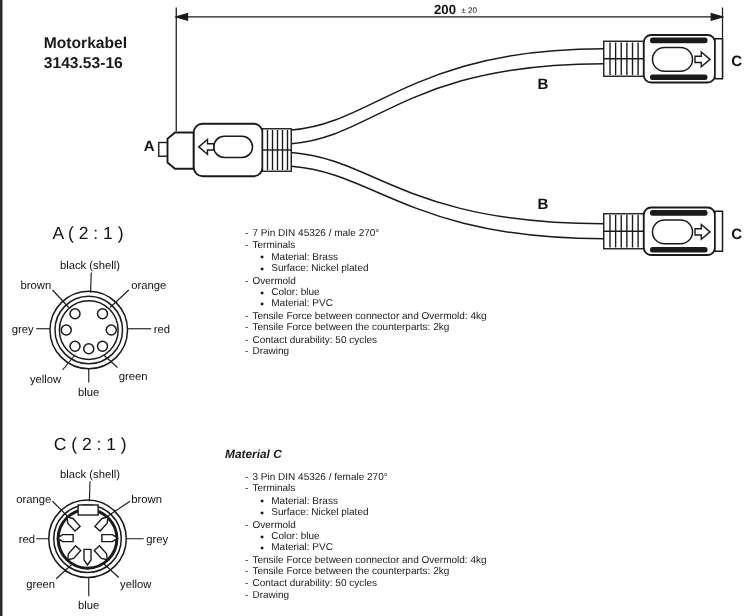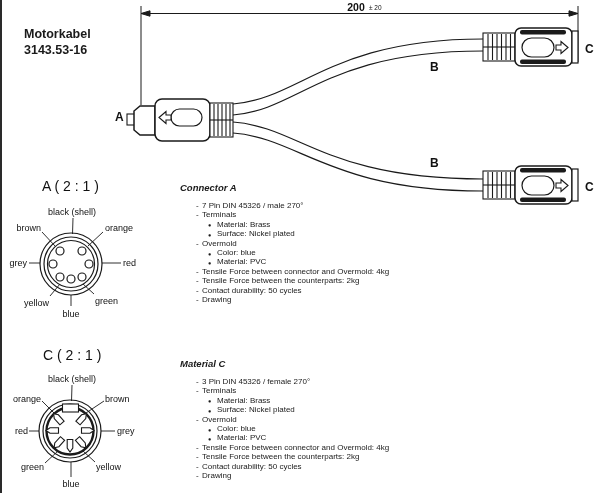--- a/index.html
+++ b/index.html
@@ -1,19 +1,19 @@
 <!DOCTYPE html>
 <html><head>
 <meta charset="utf-8">
 <style>
   html,body{margin:0;padding:0;background:#fff;}
   .page{position:relative;width:600px;height:493px;background:#ffffff;overflow:hidden;
         font-family:"Liberation Sans",sans-serif;color:#1a1a1a;}
   .scan-edge{position:absolute;left:0;top:0;width:2px;height:493px;background:#2a2a2a;}
-  .title-block{position:absolute;left:24px;top:27px;font-weight:bold;font-size:12.5px;line-height:15.5px;}
+  .title-block{position:absolute;left:35px;top:27px;font-weight:bold;font-size:12.5px;line-height:15.5px;}
   svg{position:absolute;left:0;top:0;}
   svg text{font-family:"Liberation Sans",sans-serif;fill:#111;}
   .lbl{font-size:9px;}
   .diagram-heading{font-size:14px;}
   .big-letter{font-size:12px;font-weight:bold;}
   .dim-val{font-size:10.5px;font-weight:bold;}
   .dim-tol{font-size:6.5px;}
   .spec{position:absolute;left:179px;width:420px;}
   #spec-a{top:182px;}
   #spec-c{top:358px;}
@@ -184,21 +184,20 @@
       <text class="lbl" x="71" y="487" text-anchor="middle">blue</text>
     </g>
   </svg>
 
   <div class="title-block">
     <div>Motorkabel</div>
     <div>3143.53-16</div>
   </div>
 
   <div class="spec" id="spec-a">
-    <div class="spec-heading">Connector A</div>
     <div class="spec-list">
 
         <div class="spec-item dash">
           <span class="spec-text">7 Pin DIN 45326 / male 270°</span>
         </div>
 
         <div class="spec-item dash">
           <span class="spec-text">Terminals</span>
         </div>
 

